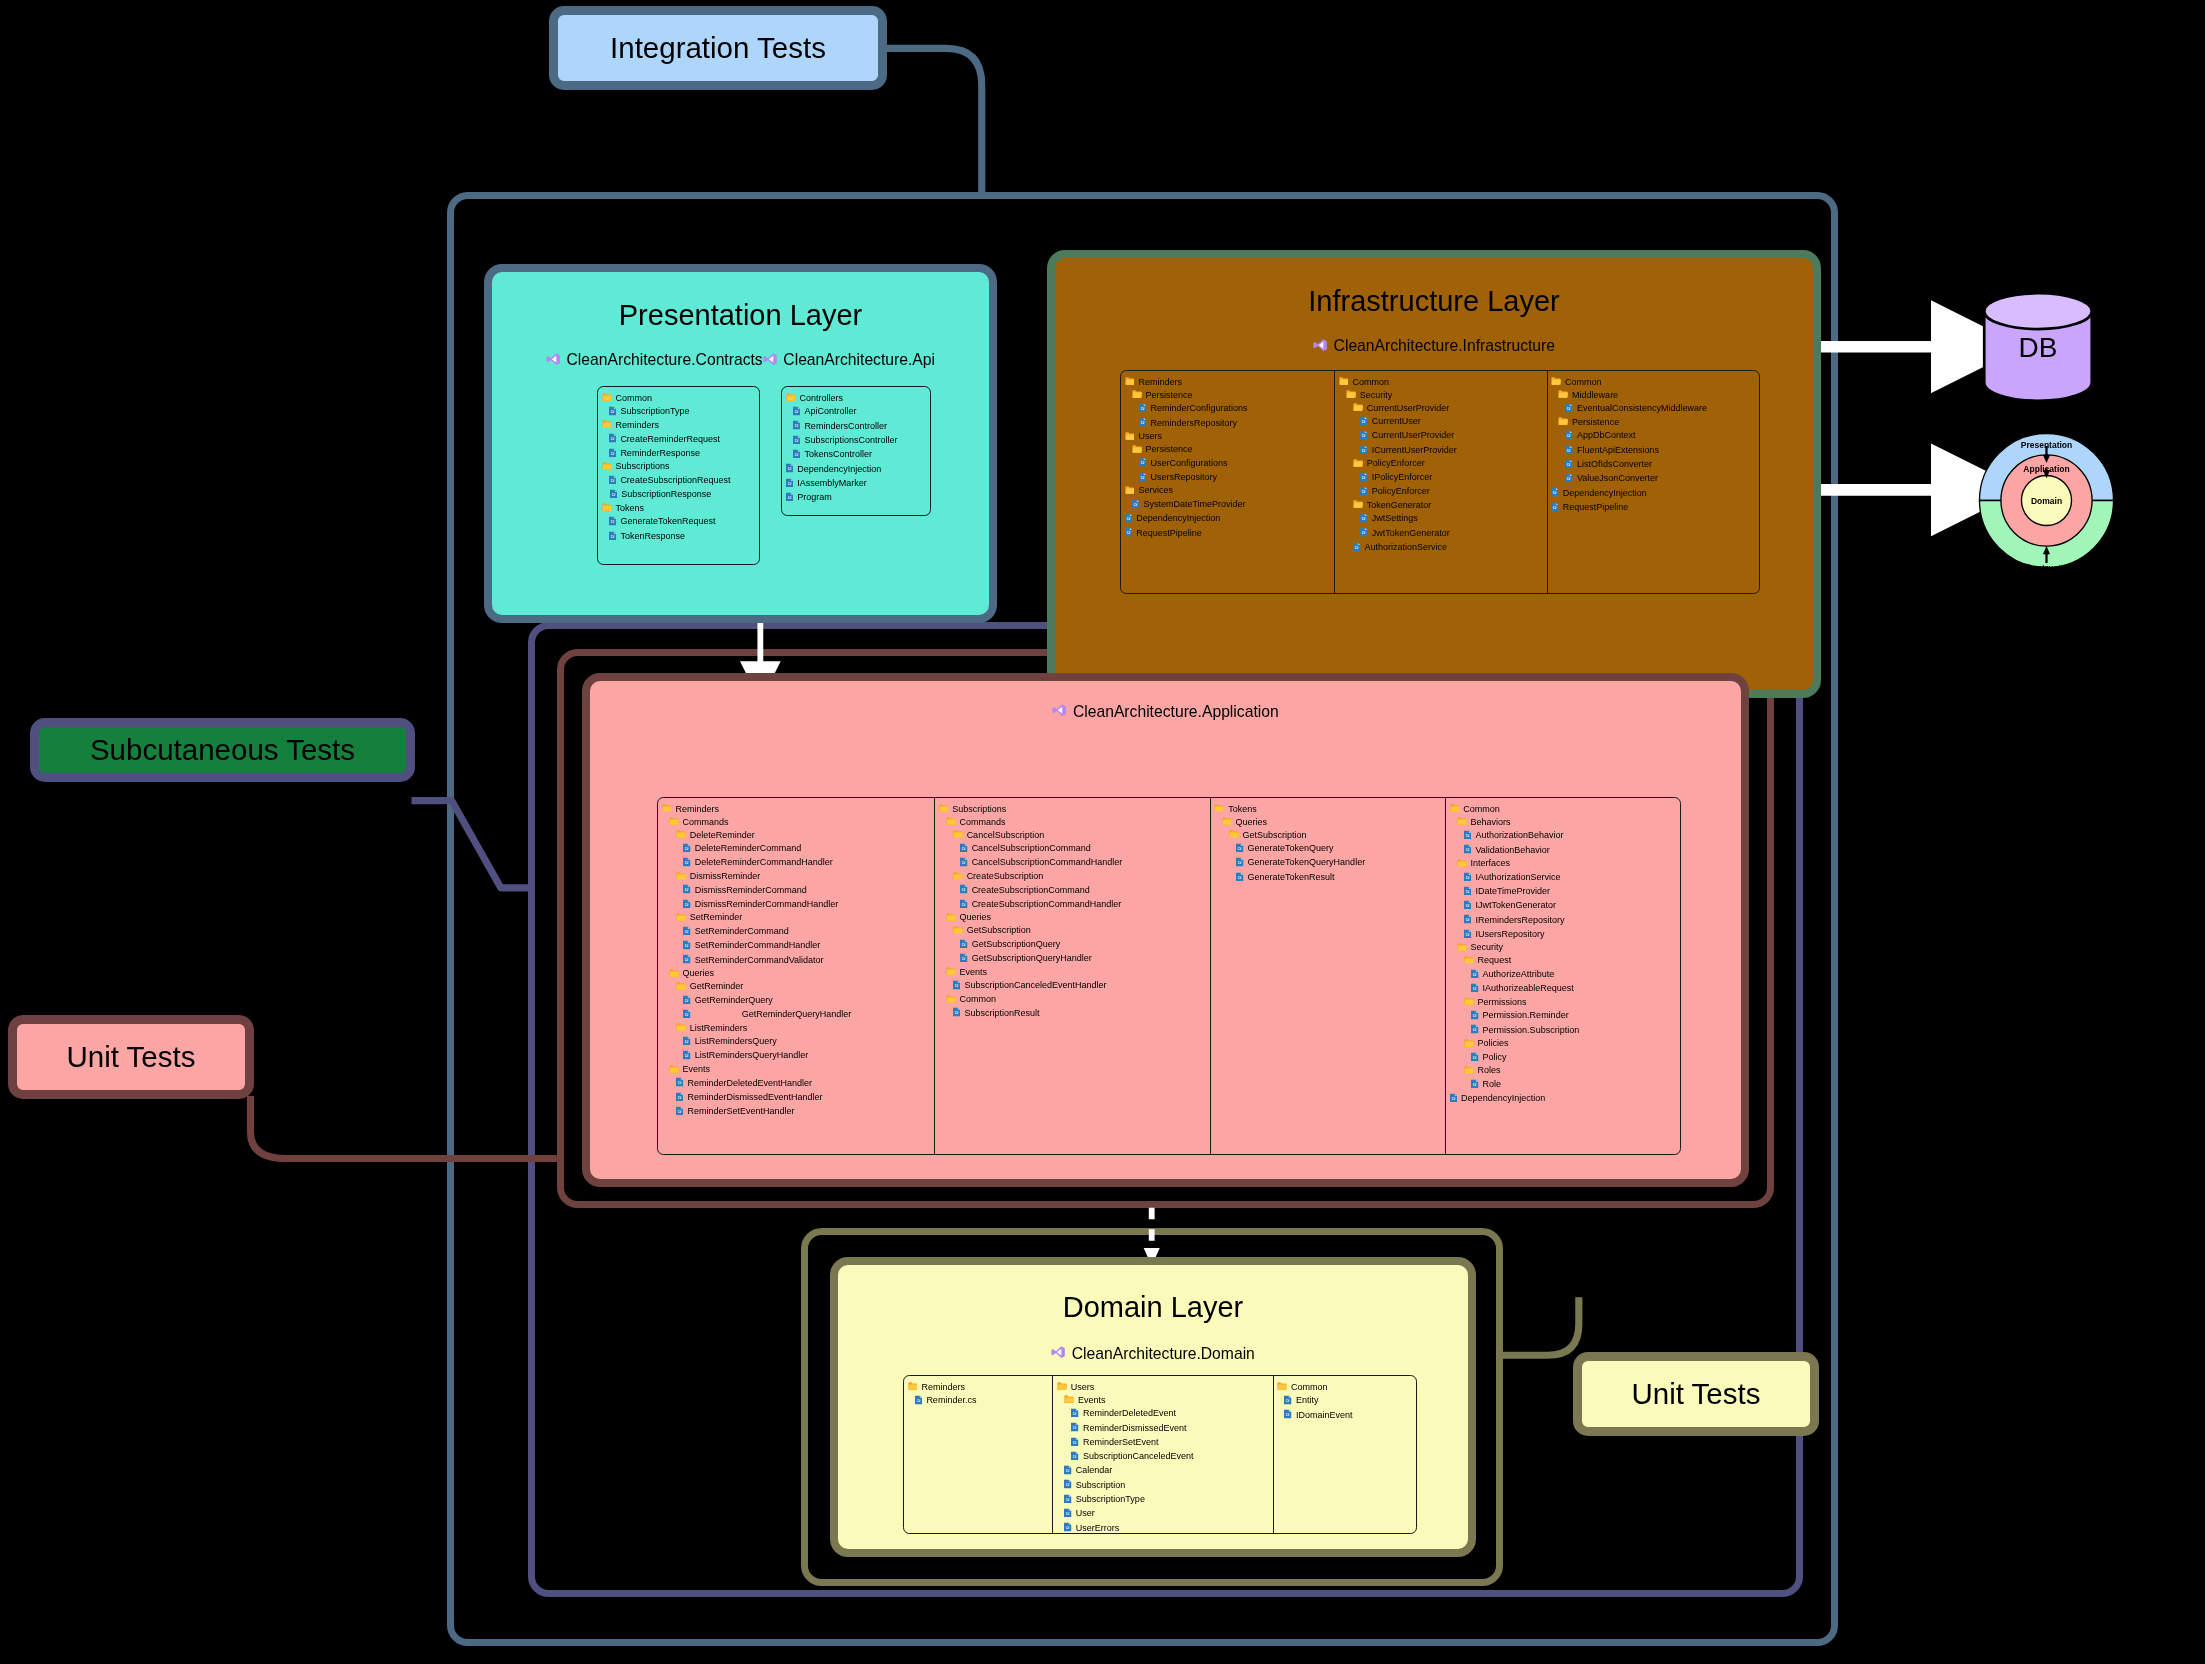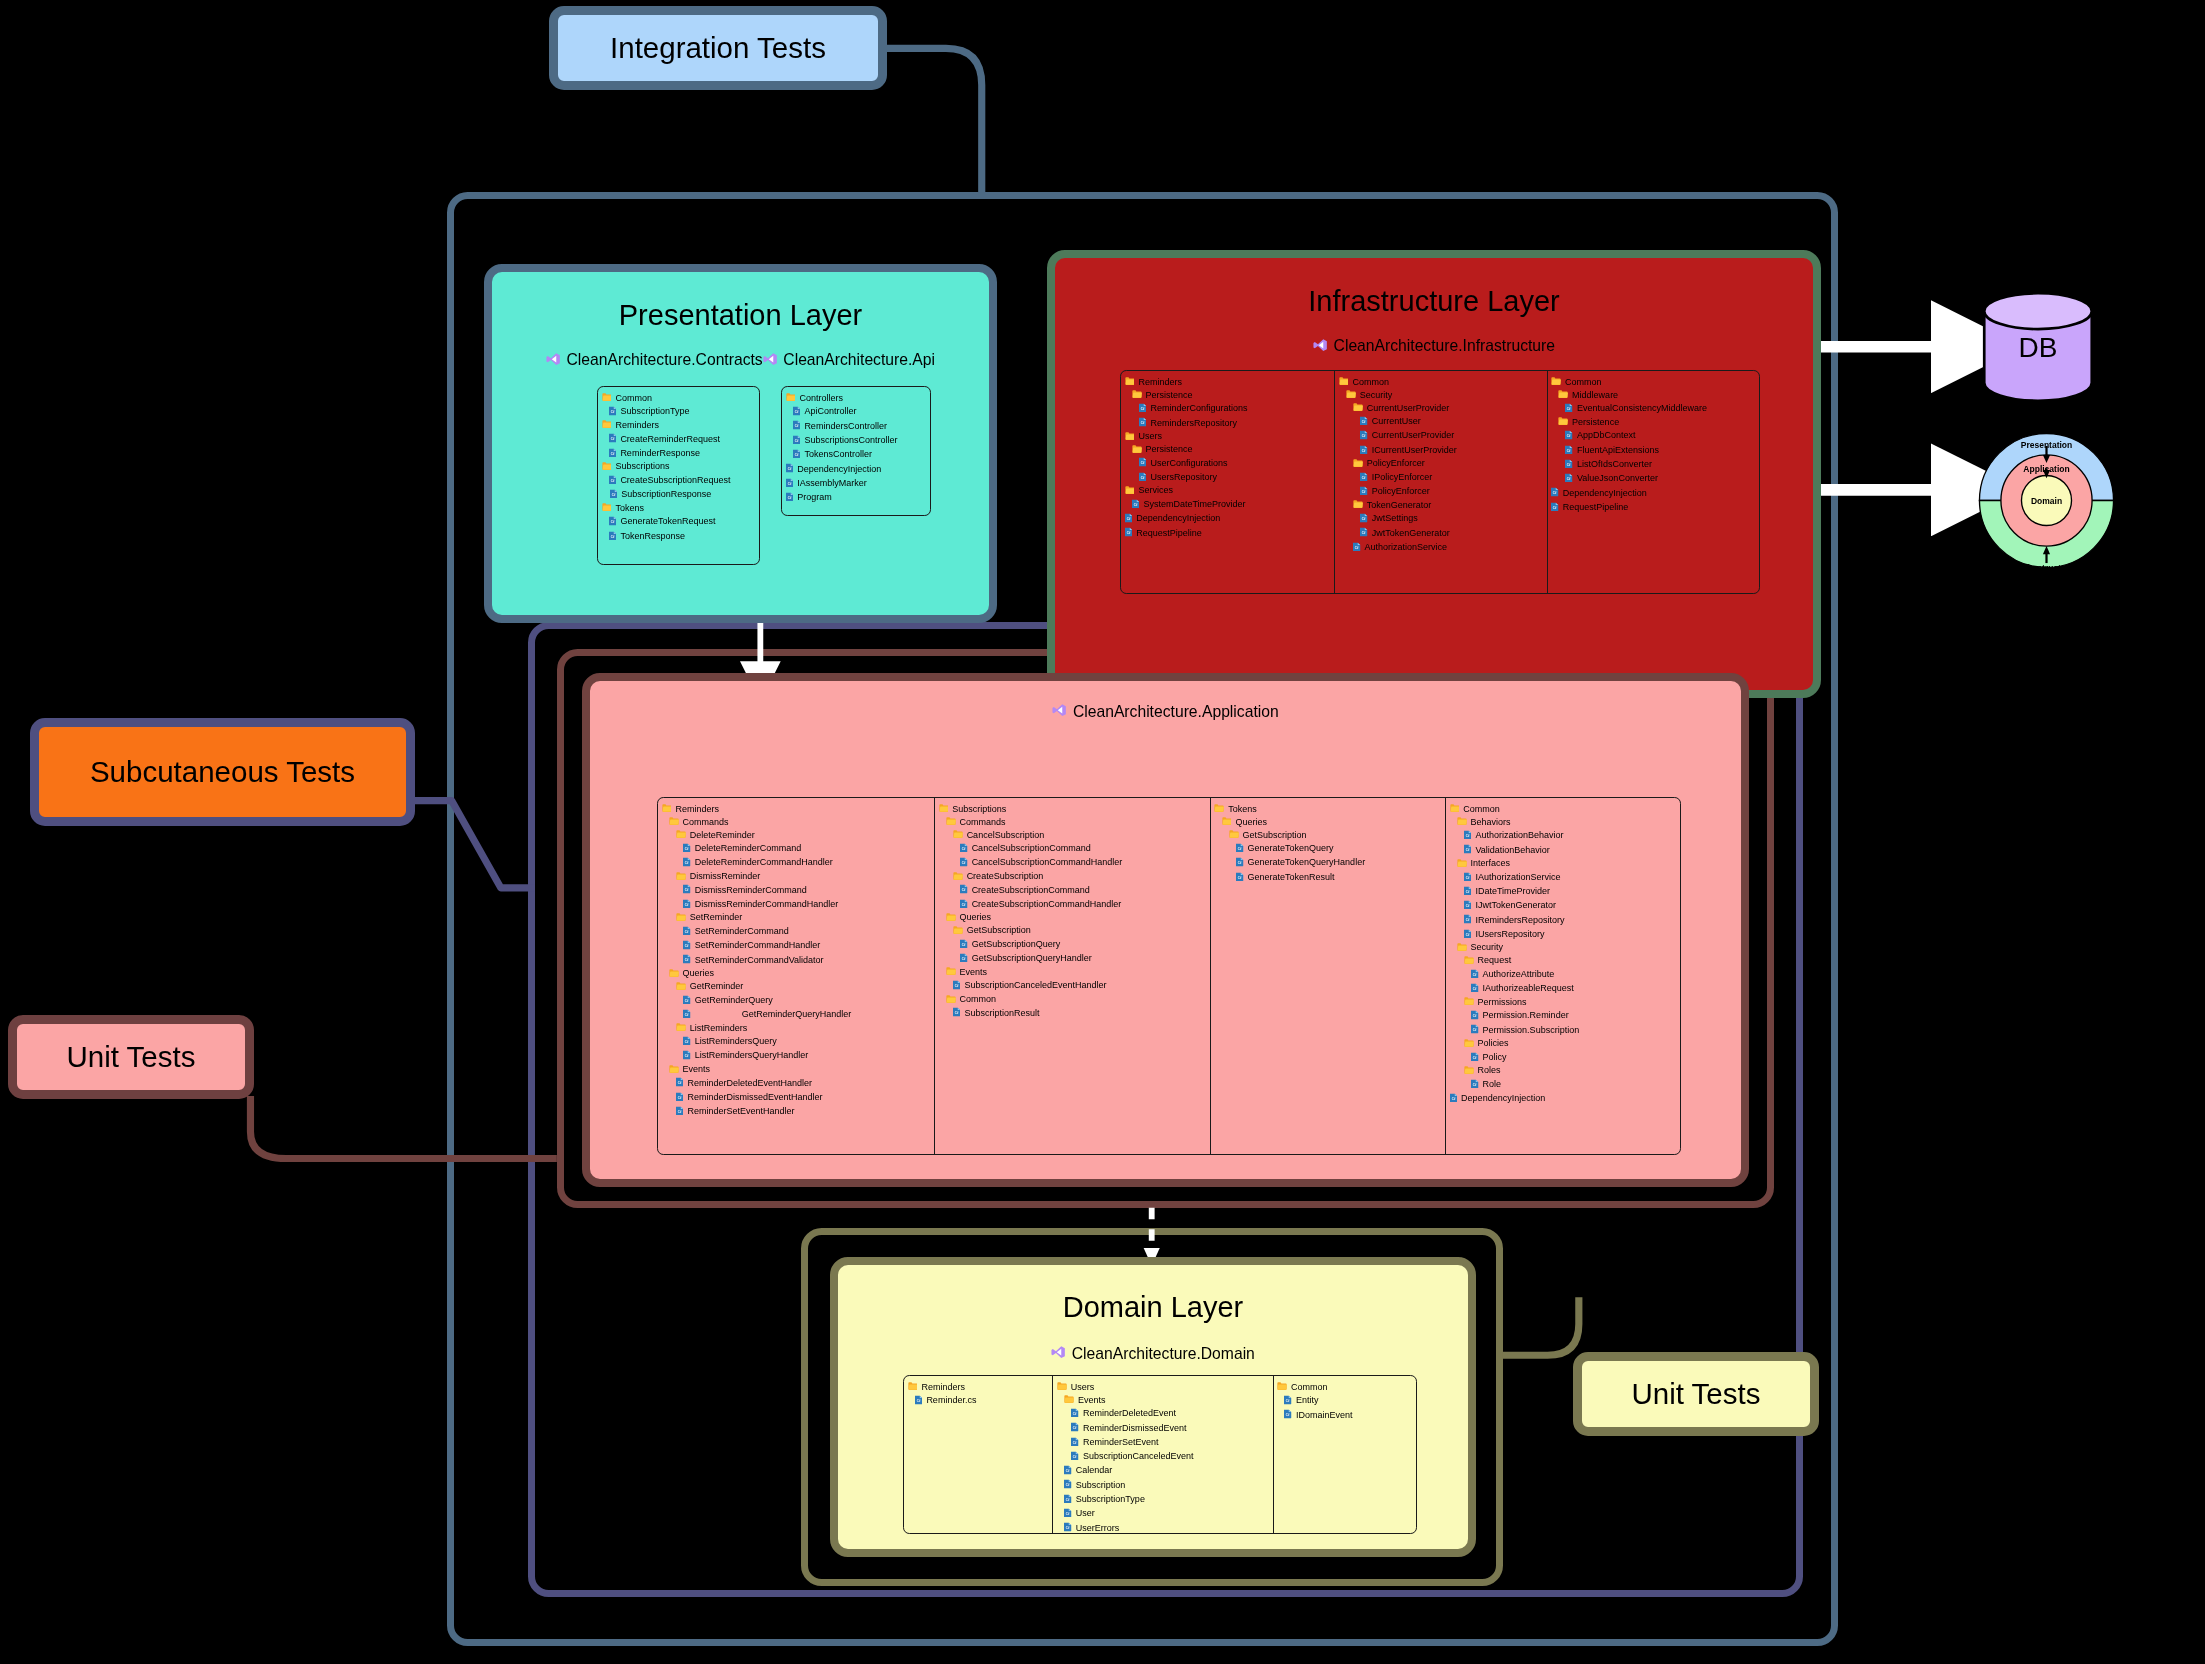--- a/index.html
+++ b/index.html
@@ -84,21 +84,21 @@
 
   <line x1="4065" y1="775" x2="4330" y2="775" stroke="#ffffff" stroke-width="26" marker-end="url(#wh2)"></line>
 
   <line x1="4065" y1="1095" x2="4330" y2="1095" stroke="#ffffff" stroke-width="26" marker-end="url(#wh2)"></line>
 </svg>
 
 <div class="pill" style="left:549px; top:6.3px; width:338px; height:84px; background:#aed6fb; border-width:9px; border-color:#4d6a84; font-size:29.5px;">
   <span>Integration Tests</span>
 </div>
 
-<div class="pill" style="left:30px; top:718px; width:385px; height:108px; background:#f97316; border-width:9px; border-color:#4f4f80; font-size:29.5px;">
+<div class="pill" style="left:30px; top:718px; width:385px; height:64px; background:#15803d; border-width:9px; border-color:#4f4f80; font-size:29.5px;">
   <span>Subcutaneous Tests</span>
 </div>
 
 <div class="pill" style="left:8px; top:1015px; width:246px; height:84px; background:#fba5a5; border-width:9px; border-color:#6e4040; font-size:29.5px;">
   <span>Unit Tests</span>
 </div>
 
 <div class="pill" style="left:1573px; top:1352px; width:246px; height:84px; background:#fafaba; border-width:9px; border-color:#7a7850; font-size:29.5px;">
   <span>Unit Tests</span>
 </div>
@@ -298,21 +298,21 @@
               <path d="M0.8,1.4 h9.8 l5.6,5.4 v12.8 a0.9,0.9 0 0 1 -0.9,0.9 h-14.5 a0.9,0.9 0 0 1 -0.9,-0.9 v-17.3 a0.9,0.9 0 0 1 0.9,-0.9 z" fill="#2b7bbd"></path>
               <path d="M10.6,1.4 l5.6,5.4 h-5.6 z" fill="#8fc7ec"></path>
               <text x="8" y="15" font-size="6.5" fill="#fff" text-anchor="middle" font-family="sans-serif" font-weight="bold">C#</text>
             </svg></span>
           <span class="lbl">Program</span>
         </div>
       </div>
   </div>
 </div>
 
-<div class="layer" style="left:1047px; top:250px; width:774px; height:448px; background:#b91c1c; border-color:#4d7a5a; border-width:8px;">
+<div class="layer" style="left:1047px; top:250px; width:774px; height:448px; background:#a16207; border-color:#4d7a5a; border-width:8px;">
   <div class="layer-title" style="margin-top:27px; font-size:29px;">Infrastructure Layer</div>
   <div class="proj-row" style="margin-top:19px;">
     <span class="vs"><svg width="14.3" height="14.3" viewBox="0 0 32 32">
           <path d="M23,3 L31,7 L31,25 L23,29 L11,18 L4,23 L1,21 L1,11 L4,9 L11,14 Z" fill="#b388f5"></path>
           <path d="M23,8.5 L23,23.5 L13,16 Z" fill="#fff"></path>
         </svg></span>
     <span class="proj-name" style="font-size:15.7px;">CleanArchitecture.Infrastructure</span>
   </div>
   <div class="tree-box" style="left:65px; top:112px; width:640px; height:224px;">
     <div class="tree-col" style="width:33.4%; padding:6.3px 3.6px;">

